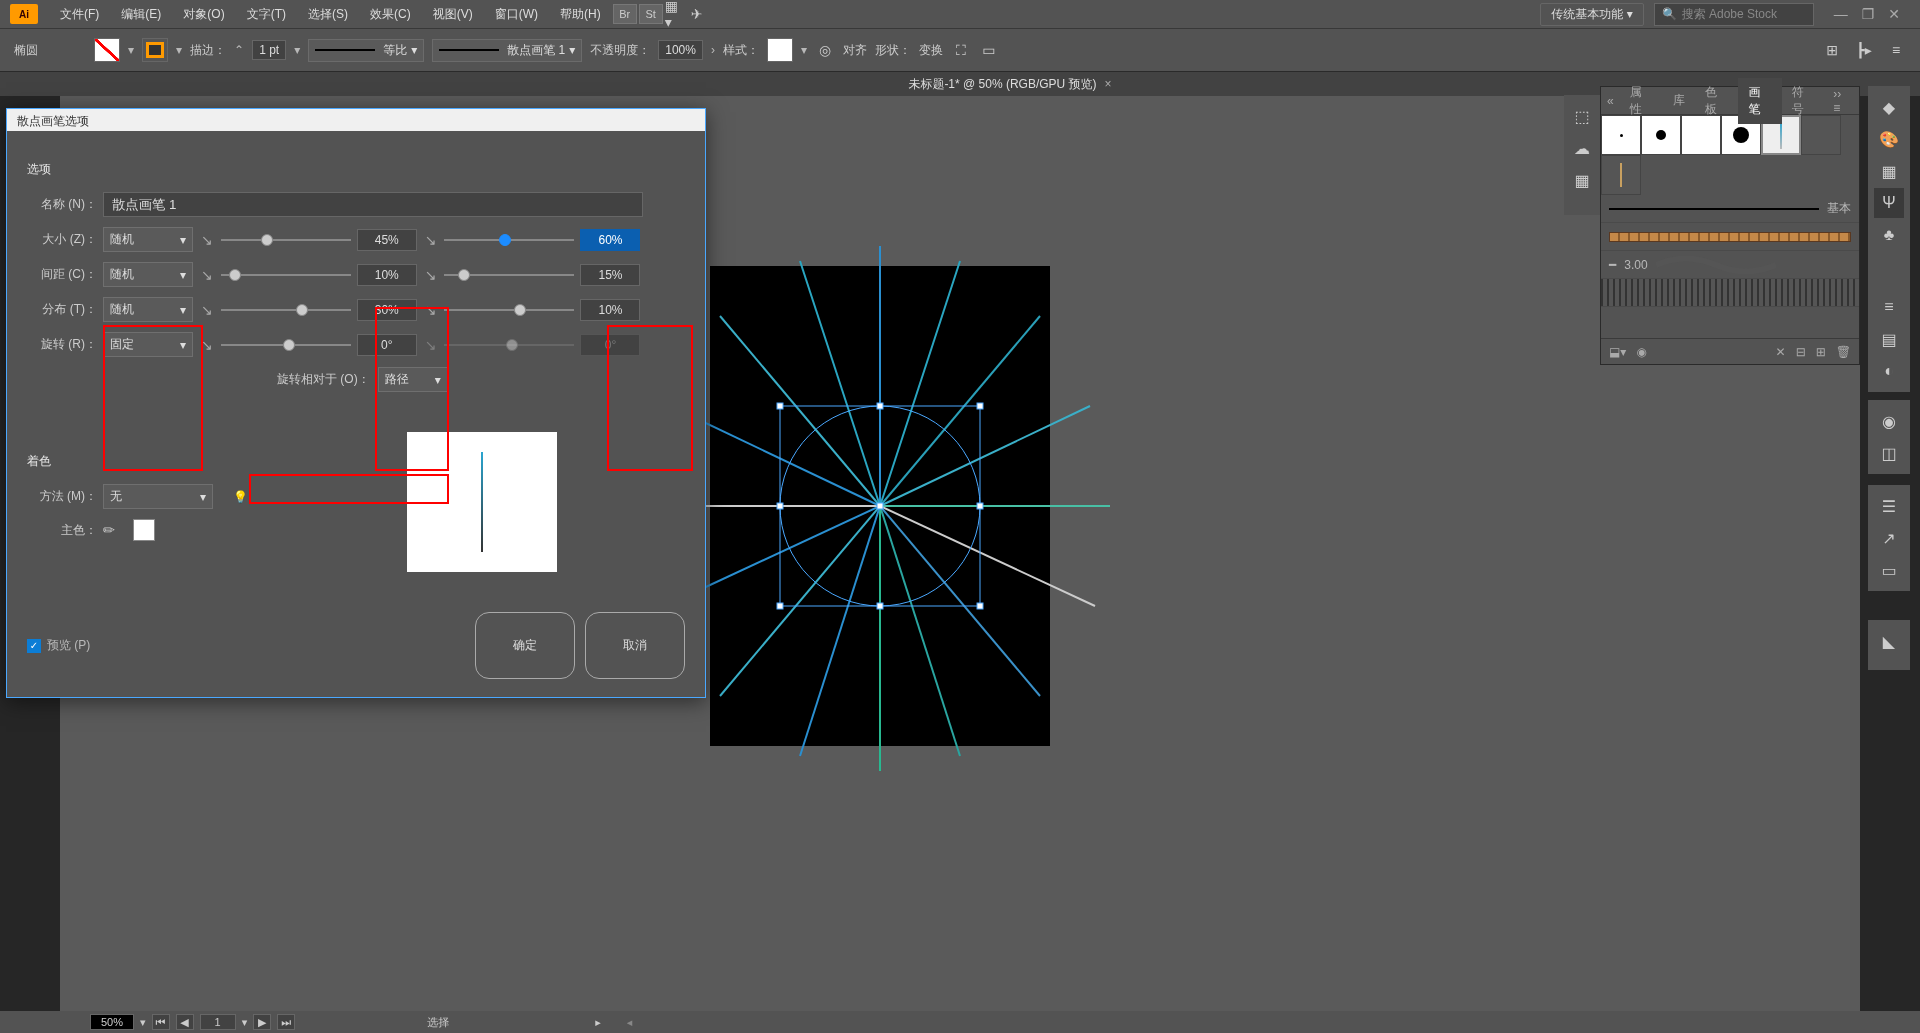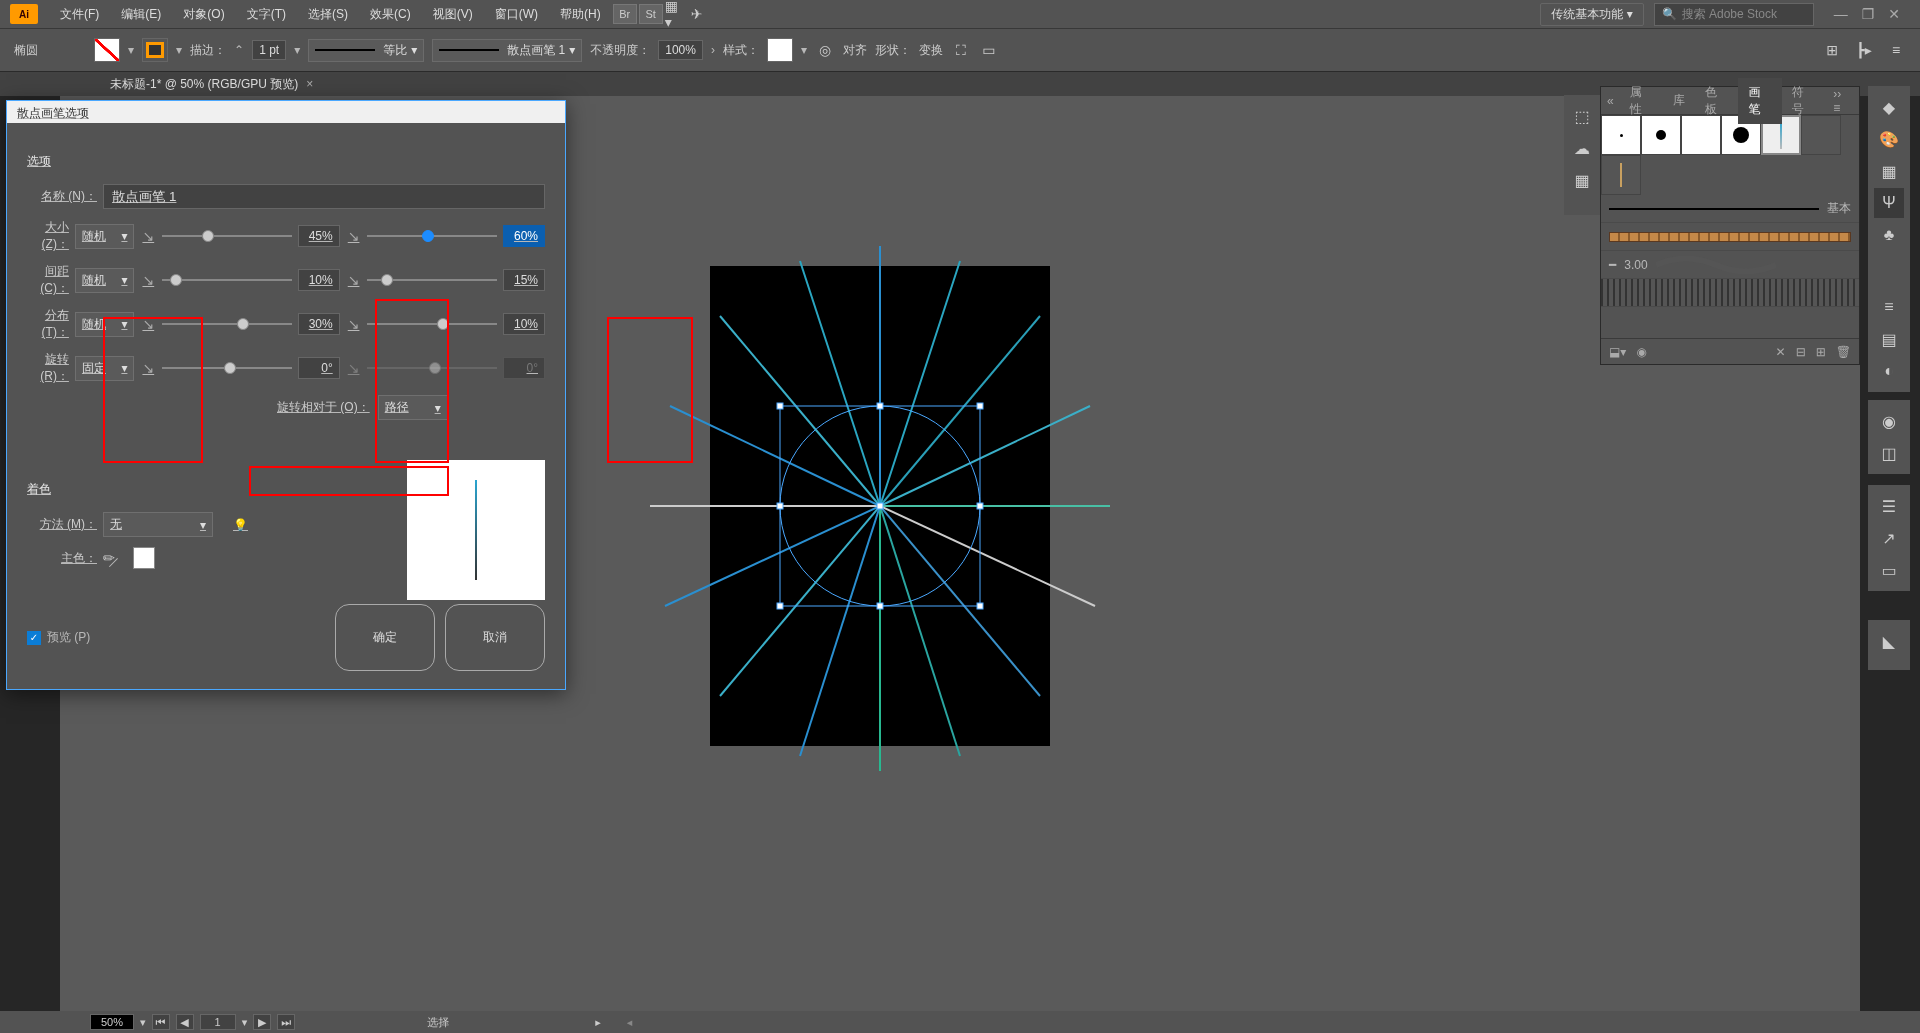--- a/index.html
+++ b/index.html
@@ -20,46 +20,46 @@
 .ctrl-label { color: #ccc; }
 .ctrl-swatch { width: 26px; height: 24px; border: 1px solid #666; background: #fff; display:inline-block;}
 .ctrl-swatch.none { background: linear-gradient(to top right, #fff 45%, red 46%, red 54%, #fff 55%); }
 .ctrl-dropdown { background: #5a5a5a; border: 1px solid #6b6b6b; padding: 2px 6px; color: #ddd; display: flex; align-items: center; gap: 4px;}
 .ctrl-select { background: #424242; border: 1px solid #666; color: #ddd; padding: 2px 6px;}
 .stroke-preview { width: 60px; height: 2px; background: #000; display:inline-block; margin-right: 4px;}
 .ctrl-tail { margin-left: auto; display: flex; align-items: center; gap: 12px; }
 .ctrl-icon { width:20px; height:20px; display:flex; align-items:center; justify-content:center; color:#ccc; font-size:14px; }
 
 
-.tabbar { height: 24px; background: #424242; display: flex; align-items: center; padding-left: 100px;}
+.tabbar { height: 24px; background: #424242; display: flex; align-items: center; padding-left: 100px; justify-content: center;}
 .doc-tab { color: #ddd; padding: 4px 10px; display:flex;align-items:center;gap:8px;}
 .doc-tab .close { color:#aaa; }
 
 
 .main { position: relative; height: calc(100% - 28px - 44px - 24px - 22px); background: #262626; }
 
 
 .canvas-area { position: absolute; left: 60px; right: 60px; top: 0; bottom: 0; background: #5a5a5a; overflow:hidden;}
 .artboard { position: absolute; left: 650px; top: 170px; width: 340px; height: 480px; background: #000; }
 .artwork-svg { position:absolute; left:580px; top:130px; width:480px; height:560px; pointer-events:none;}
 
 
-.dialog { position: absolute; left: 6px; top: 100px; width: 560px; height: 590px; background: #535353; border: 1px solid #4aa8ff; box-shadow: 0 4px 20px rgba(0,0,0,0.5); text-decoration: underline;}
+.dialog { position: absolute; left: 6px; top: 108px; width: 700px; height: 590px; background: #535353; border: 1px solid #4aa8ff; box-shadow: 0 4px 20px rgba(0,0,0,0.5);}
 .dialog-title { background:#f0f0f0; color:#333; padding: 4px 10px; font-size: 12px; height: 22px;}
 .dialog-body { padding: 30px 20px; color: #ccc; }
 .dlg-section-title { color: #e5e5e5; margin-bottom: 14px; }
 .dlg-row { display: flex; align-items: center; margin-bottom: 10px; gap: 6px; position:relative;}
 .dlg-label { width: 70px; text-align: right; color: #ccc; }
 .dlg-input-name { flex: 1; background: #424242; border: 1px solid #666; color: #ddd; padding: 4px 8px; max-width: 540px;}
 .dlg-select { width: 90px; background: #5a5a5a; border: 1px solid #6f6f6f; color: #ddd; padding: 3px 6px; display:flex; justify-content:space-between; align-items:center;}
 .slider-wrap { display: flex; align-items: center; gap: 4px; }
 .slider-track { position: relative; width: 130px; height: 2px; background: #888; }
 .slider-thumb { position: absolute; top: -5px; width: 12px; height: 12px; border-radius: 50%; background: #ccc; border: 1px solid #888;}
 .slider-thumb.blue { background: #1c8cff; border-color:#1c8cff;}
-.dlg-value { width: 60px; background: #424242; border: 1px solid #666; color: #ddd; padding: 3px 6px; text-align:right;}
+.dlg-value { width: 60px; background: #424242; border: 1px solid #666; color: #ddd; padding: 3px 6px; text-align:center;}
 .dlg-value.selected { background: #0b5fb0; color:#fff; border-color:#0b5fb0;}
 .dlg-value.disabled { color:#777; border-color:#555;}
 .link-icon { color:#aaa; font-size:14px; margin: 0 2px;}
 .highlight { position:absolute; border: 2px solid #ff0000; pointer-events:none; }
 .h1 { left: 96px; top: 216px; width: 100px; height: 146px;}
 .h2 { left: 368px; top: 198px; width: 74px; height: 164px;}
 .h3 { left: 600px; top: 216px; width: 86px; height: 146px;}
 .h4 { left: 242px; top: 365px; width: 200px; height: 30px;}
 .dlg-rot-row { display:flex; align-items:center; gap:8px; margin-left: 250px; margin-top: 8px;}
 .color-section { margin-top: 40px; display: flex; gap: 30px; align-items:center;}

